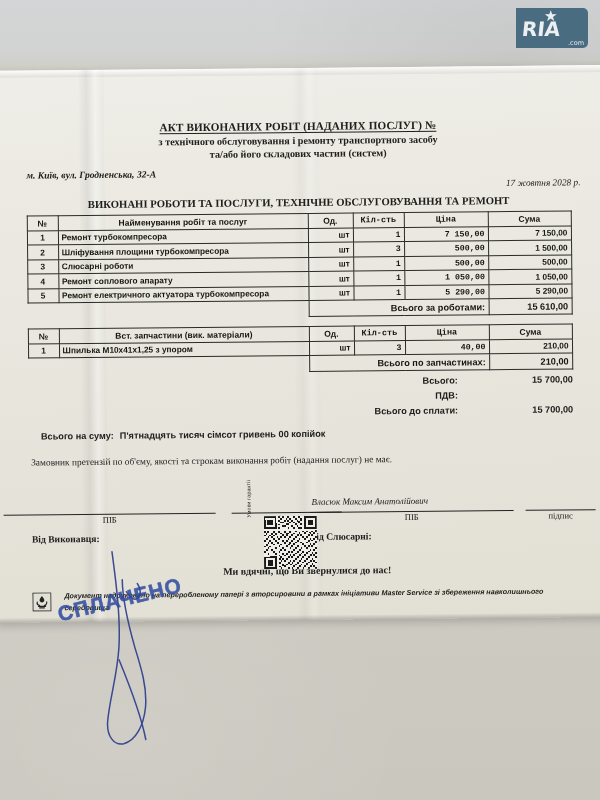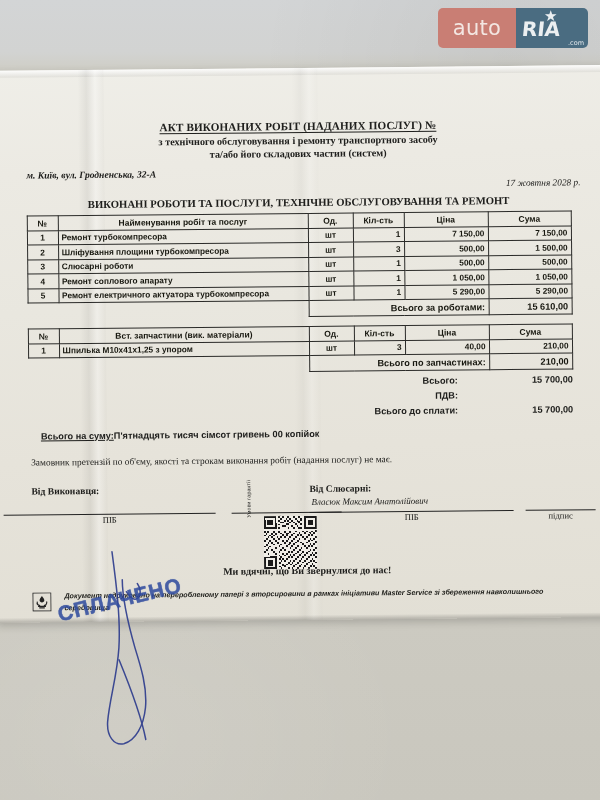--- a/index.html
+++ b/index.html
@@ -70,47 +70,47 @@
   
   table{border-collapse:collapse;font-family:"Liberation Sans",sans-serif;}
   .tbl{width:545px;margin:5px auto 0 auto;table-layout:fixed;}
   .tbl td,.tbl th{
     border:1px solid #2b2b29;font-size:8.3px;padding:1px 3px;height:11.5px;
     font-weight:bold;color:#17170f;
   }
   .tbl th{text-align:center;font-size:8.5px;}
   .c-no{width:24px;text-align:center;}
   .c-name{width:243px;text-align:left;}
-  .c-unit{width:38px;text-align:center;}
-  .c-qty{width:44px;text-align:right;}
-  .c-price{width:77px;text-align:right;}
+  .c-unit{width:38px;text-align:right;}
+  .c-qty{width:44px;text-align:right;font-family:Liberation Mono, monospace;}
+  .c-price{width:77px;text-align:right;font-family:Liberation Mono, monospace;}
   .c-sum{width:auto;text-align:right;}
   .noborder{border:none !important;}
   .totrow td{height:13px;font-size:9.2px;}
   .totlabel{text-align:right;padding-right:6px;}
 
   
   .plaintot{width:545px;margin:2px auto 0 auto;font-family:"Liberation Sans",sans-serif;}
   .plaintot td{font-size:9.2px;font-weight:bold;padding:1px 0;border:none;height:13px;}
   .pt-label{text-align:right;padding-right:8px;}
   .pt-val{width:115px;text-align:right;padding-right:4px;}
 
   #sumwords{
     margin:10px 0 0 40px;font-family:"Liberation Sans",sans-serif;
     font-size:9.2px;font-weight:bold;
   }
-  #sumwords .lbl{margin-right:0;text-decoration:underline;}
+  #sumwords .lbl{margin-right:6px;}
   #claims{
     margin:16px 0 0 30px;font-size:9.4px;
   }
 
   
   #signs{position:relative;margin-top:18px;height:52px;font-size:9.6px;}
   .sg{position:absolute;}
-  .sg .hdr{font-weight:bold;}
+  .sg .hdr{font-weight:bold;margin-top:48px;}
   .sg .nm{font-style:italic;font-size:9px;position:absolute;left:2px;top:14px;white-space:nowrap;}
   .sg .line{position:absolute;top:29px;height:0;border-top:1px solid #222;}
   .sg .cap{position:absolute;top:30px;font-size:8.6px;text-align:center;}
   #sg-exec{left:30px;top:0;}
   #sg-cust{left:308px;top:0;}
 
   #thanks{
     margin-top:30px;text-align:center;font-size:10px;font-weight:bold;
     padding-left:10px;
   }
@@ -405,21 +405,18 @@
         <path d="M70 52 C 74 58, 78 62, 82 58 C 85 55, 84 48, 81 44"></path>
         <path d="M62 120 C 74 150, 84 178, 88 200"></path>
       </g>
     </svg>
   </div>
 
   <div id="stamp">СПЛАЧЕНО</div>
 </div>
 
 <div id="logo">
-  <div class="auto">
-    <span>auto</span>
-  </div>
   <div class="ria">
     <span class="star">★</span>
     <span class="txt">RIA</span>
     <span class="dotcom">.com</span>
   </div>
 </div>
 
 </body></html>

